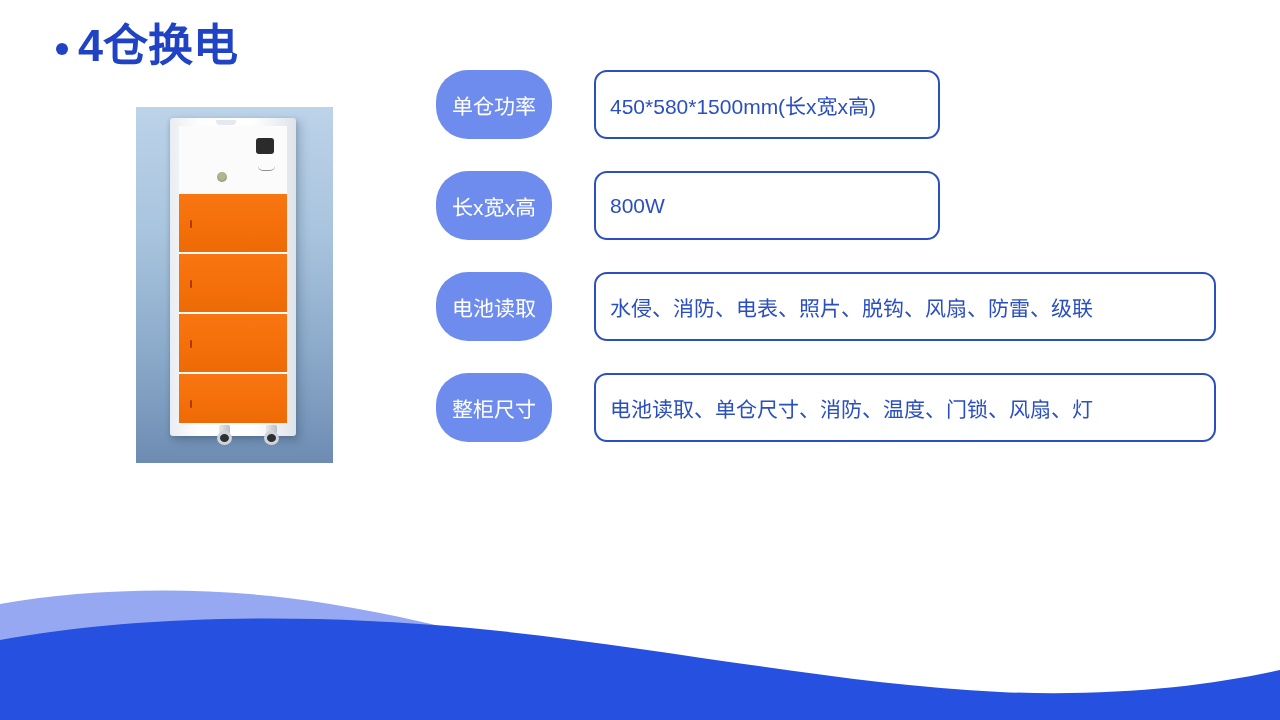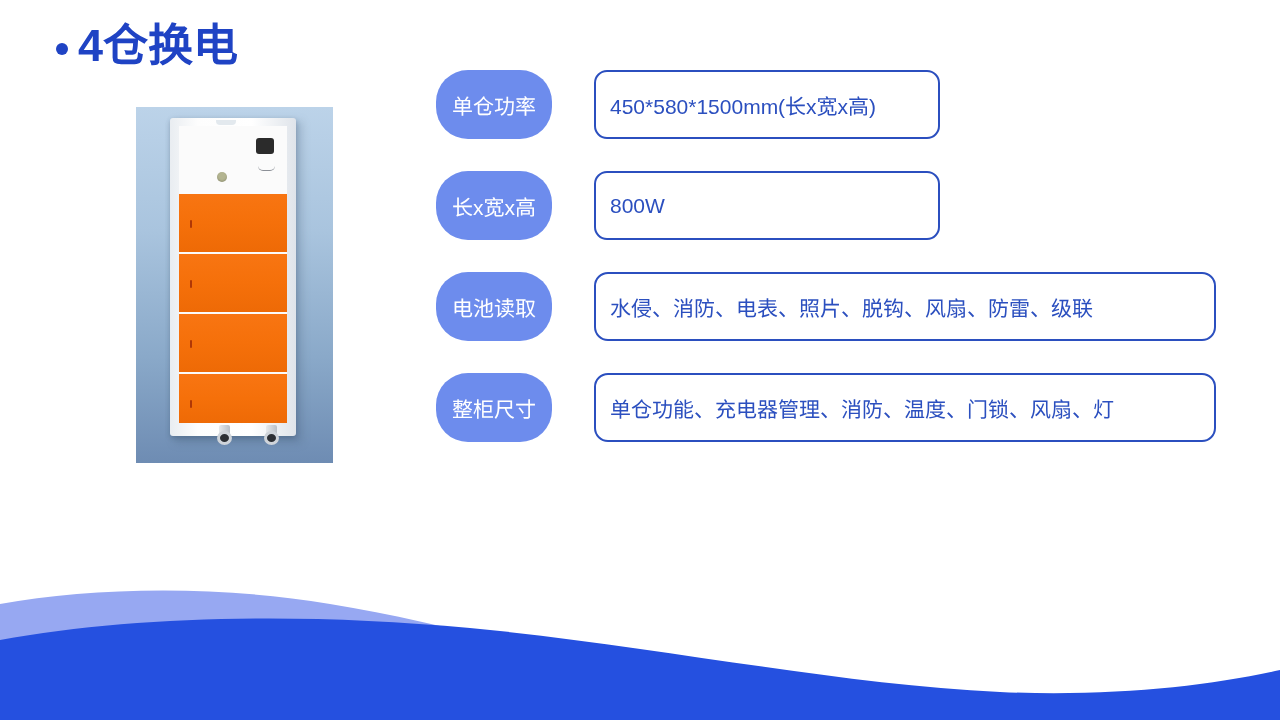--- a/index.html
+++ b/index.html
@@ -204,21 +204,21 @@
     border-radius: 13px;
     background: #ffffff;
     color: #2b4fbf;
     font-size: 21px;
     display: flex;
     align-items: center;
     padding: 0 14px;
     white-space: nowrap;
   }
   .w-narrow { width: 346px; }
-  .w-wide   { width: 682px; border-radius: 14px; }
+  .w-wide   { width: 682px; }
 
   
   .waves {
     position: absolute;
     left: 0;
     bottom: 0;
     width: 1280px;
     height: 160px;
   }
 </style>
@@ -277,21 +277,21 @@
       <div class="spec-value w-narrow">800W</div>
     </div>
 
     <div class="spec-row">
       <div class="spec-pill">电池读取</div>
       <div class="spec-value w-wide">水侵、消防、电表、照片、脱钩、风扇、防雷、级联</div>
     </div>
 
     <div class="spec-row">
       <div class="spec-pill">整柜尺寸</div>
-      <div class="spec-value w-wide">单仓功能、充电器管理、消防、温度、门锁、风扇、灯</div>
+      <div class="spec-value w-wide">电池读取、单仓尺寸、消防、温度、门锁、风扇、灯</div>
     </div>
 
   </div>
 
   <svg class="waves" viewBox="0 0 1280 160" preserveAspectRatio="none">
     <path fill="#97a8f2" d="M0,44 C90,28 210,24 330,44 C430,60 520,88 620,104 L700,160 L0,160 Z"></path>
     <path fill="#2550e0" d="M0,80 C130,56 300,52 470,68 C660,86 830,124 1000,132 C1110,137 1210,126 1280,110 L1280,160 L0,160 Z"></path>
   </svg>
 
 </div>

